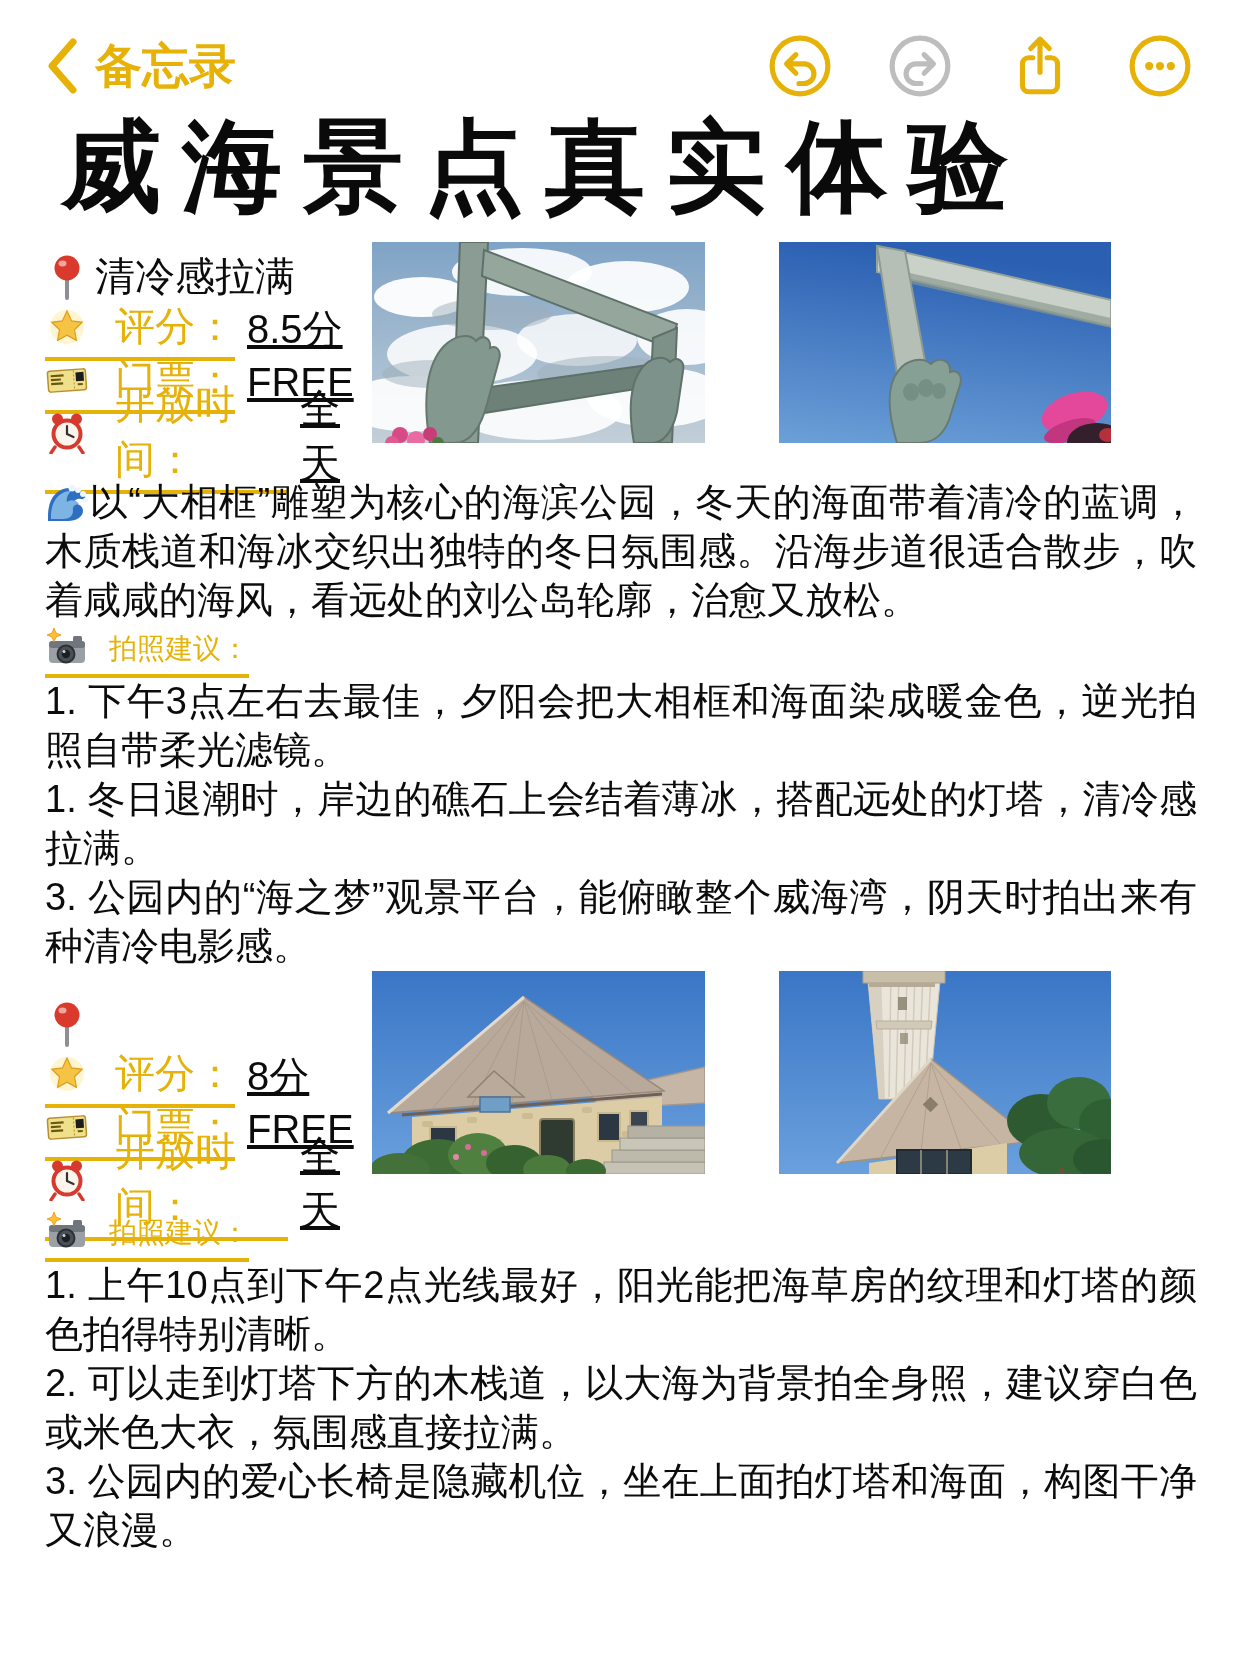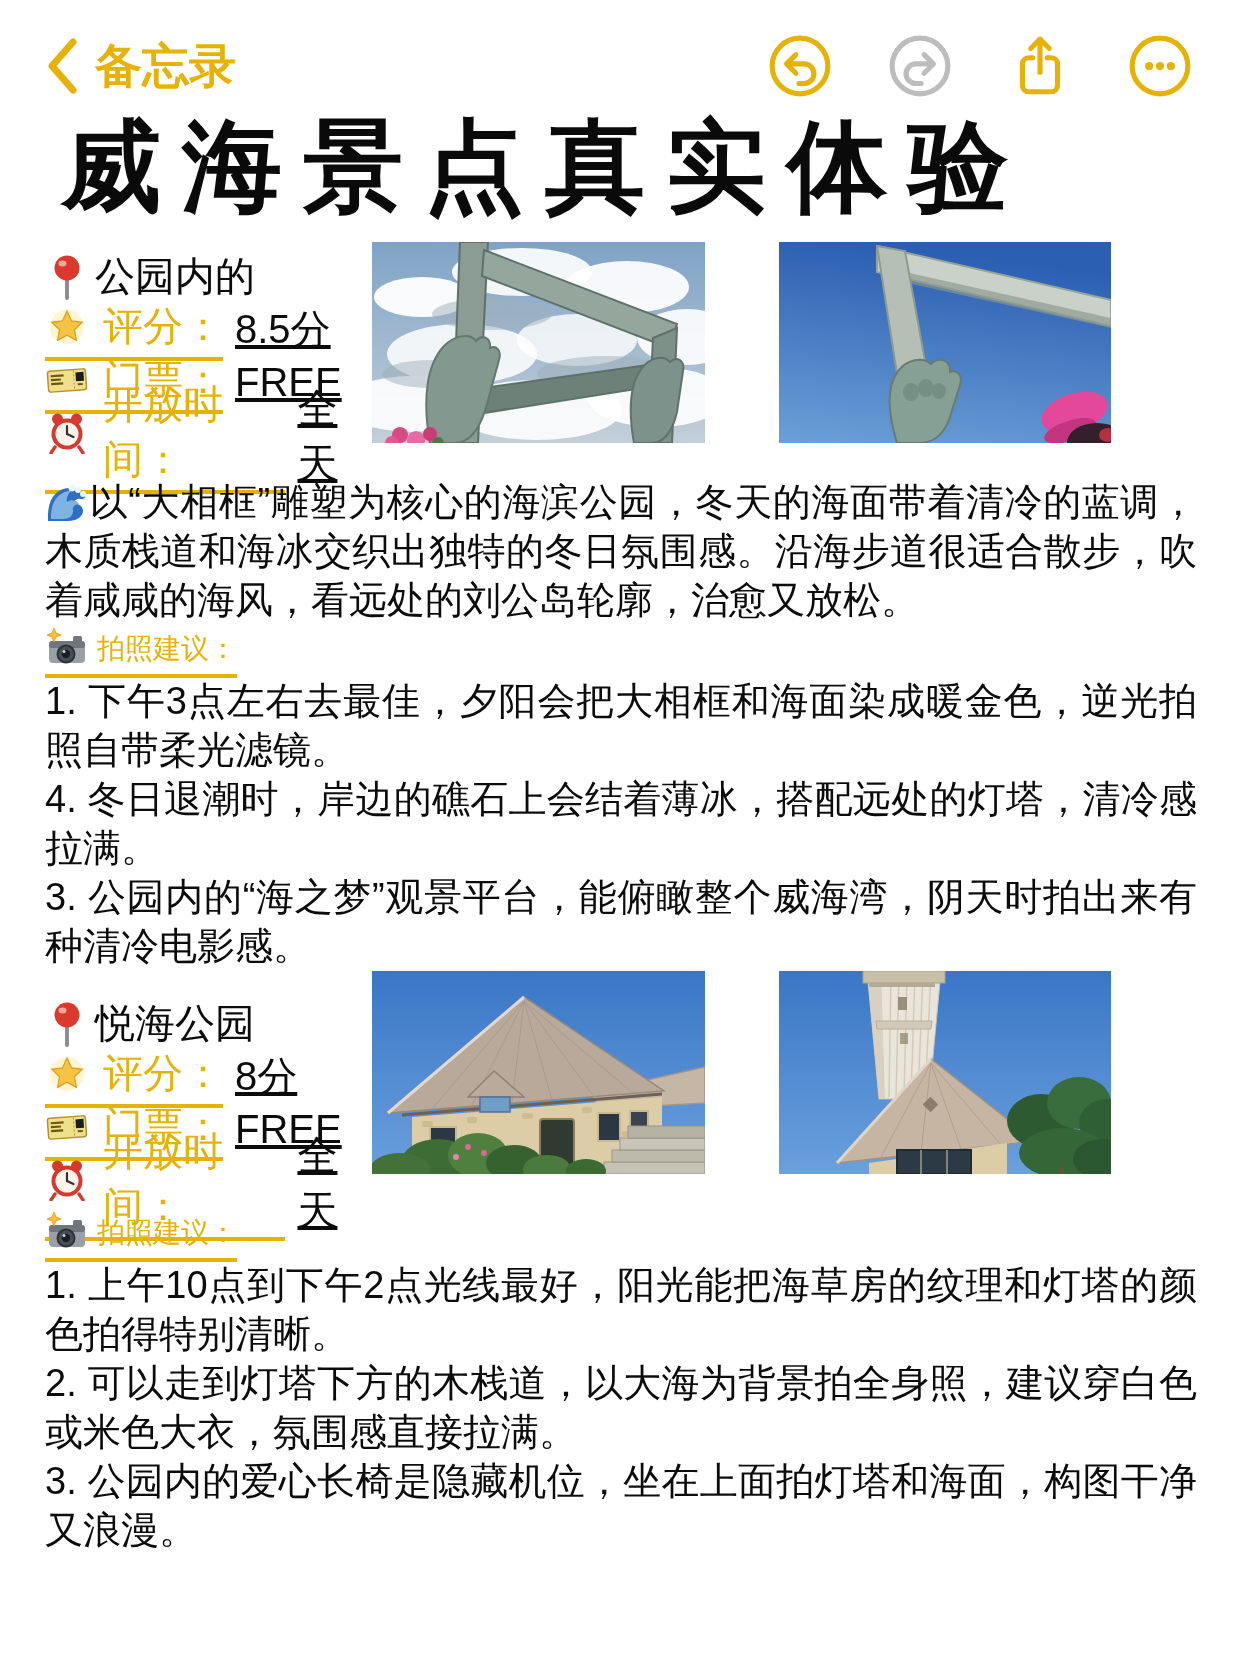--- a/index.html
+++ b/index.html
@@ -21,21 +21,21 @@
 
   
   .note-title { margin:16px; font-size:100px; letter-spacing:21px; font-weight:700; line-height:1.0; color:#0a0a0a; white-space:nowrap; }
 
   
   .info-row { display:flex; align-items:flex-start; }
   .info-col { width:327px; flex:0 0 327px; padding-top:8px; }
   .sec2 .info-col { padding-top:26px; }
   .line { height:53px; display:flex; align-items:center; font-size:40px; }
   .line .em { margin-right:6px; }
-  .link { display:inline-flex; align-items:center; gap:8px; color:var(--accent); border-bottom:4px solid var(--accent); padding-bottom:3px; cursor:pointer; }
+  .link { display:inline-flex; align-items:center; gap:20px; color:var(--accent); border-bottom:4px solid var(--accent); padding-bottom:3px; cursor:pointer; }
   .val { color:#0c0c0c; margin-left:12px; font-size:40px;text-decoration:underline; }
   .photos { display:flex; gap:74px; }
   .photos svg { display:block; flex:0 0 auto; cursor:pointer; }
 
   
   .desc, .tip { margin:0; font-size:38px; line-height:49px; color:#0c0c0c; text-align:justify; }
   .desc { margin-top:16px; }
   .tips-head { margin-top:2px; height:50px; display:flex; align-items:center; font-size:28px; }
   .em { display:inline-block; vertical-align:-9px; }
   .em svg { display:block; }
@@ -97,21 +97,21 @@
     <div class="info-row row1">
       <div class="info-col">
         <div class="line">
           <span class="em">
             <svg width="44" height="48" viewBox="0 0 44 48">
               <line x1="22" y1="27" x2="22" y2="45" stroke="#8e8e93" stroke-width="4" stroke-linecap="round"></line>
               <circle cx="22" cy="15" r="12.5" fill="#d93a2c"></circle>
               <ellipse cx="17.5" cy="10.5" rx="4" ry="3" fill="#ffffff" opacity="0.55"></ellipse>
             </svg>
           </span>
-          <span>公园内的</span>
+          <span>清冷感拉满</span>
         </div>
         <div class="line">
           <span class="link">
             <span class="em">
               <svg width="44" height="44" viewBox="0 0 44 44">
                 <circle cx="22" cy="23" r="17" fill="#ffe89a" opacity="0.45"></circle>
                 <polygon points="22,7 26.6,16.9 37.2,18.3 29.5,25.8 31.4,36.4 22,31.3 12.6,36.4 14.5,25.8 6.8,18.3 17.4,16.9" fill="#f6c445" stroke="#de9c1c" stroke-width="1.2"></polygon>
               </svg>
             </span>
             <span>评分：</span>
@@ -244,36 +244,35 @@
             <circle cx="21" cy="27" r="8.5" fill="#494f56" stroke="#2c3136" stroke-width="2"></circle>
             <circle cx="21" cy="27" r="4.2" fill="#1b1f24"></circle>
             <circle cx="19" cy="24.5" r="1.5" fill="#ffffff" opacity="0.8"></circle>
             <polygon points="9,1 11,6 16,8 11,10 9,15 7,10 2,8 7,6" fill="#ffc12e" stroke="#e8931c" stroke-width="0.8"></polygon>
           </svg>
         </span>
         <span>拍照建议：</span>
       </span>
     </div>
     <p class="tip">1. 下午3点左右去最佳，夕阳会把大相框和海面染成暖金色，逆光拍照自带柔光滤镜。</p>
-    <p class="tip">4. 冬日退潮时，岸边的礁石上会结着薄冰，搭配远处的灯塔，清冷感拉满。</p>
+    <p class="tip">1. 冬日退潮时，岸边的礁石上会结着薄冰，搭配远处的灯塔，清冷感拉满。</p>
     <p class="tip">3. 公园内的“海之梦”观景平台，能俯瞰整个威海湾，阴天时拍出来有种清冷电影感。</p>
   </section>
 
   <section class="sec2">
     <div class="info-row">
       <div class="info-col">
         <div class="line">
           <span class="em">
             <svg width="44" height="48" viewBox="0 0 44 48">
               <line x1="22" y1="27" x2="22" y2="45" stroke="#8e8e93" stroke-width="4" stroke-linecap="round"></line>
               <circle cx="22" cy="15" r="12.5" fill="#d93a2c"></circle>
               <ellipse cx="17.5" cy="10.5" rx="4" ry="3" fill="#ffffff" opacity="0.55"></ellipse>
             </svg>
           </span>
-          <span>悦海公园</span>
         </div>
         <div class="line">
           <span class="link">
             <span class="em">
               <svg width="44" height="44" viewBox="0 0 44 44">
                 <circle cx="22" cy="23" r="17" fill="#ffe89a" opacity="0.45"></circle>
                 <polygon points="22,7 26.6,16.9 37.2,18.3 29.5,25.8 31.4,36.4 22,31.3 12.6,36.4 14.5,25.8 6.8,18.3 17.4,16.9" fill="#f6c445" stroke="#de9c1c" stroke-width="1.2"></polygon>
               </svg>
             </span>
             <span>评分：</span>

